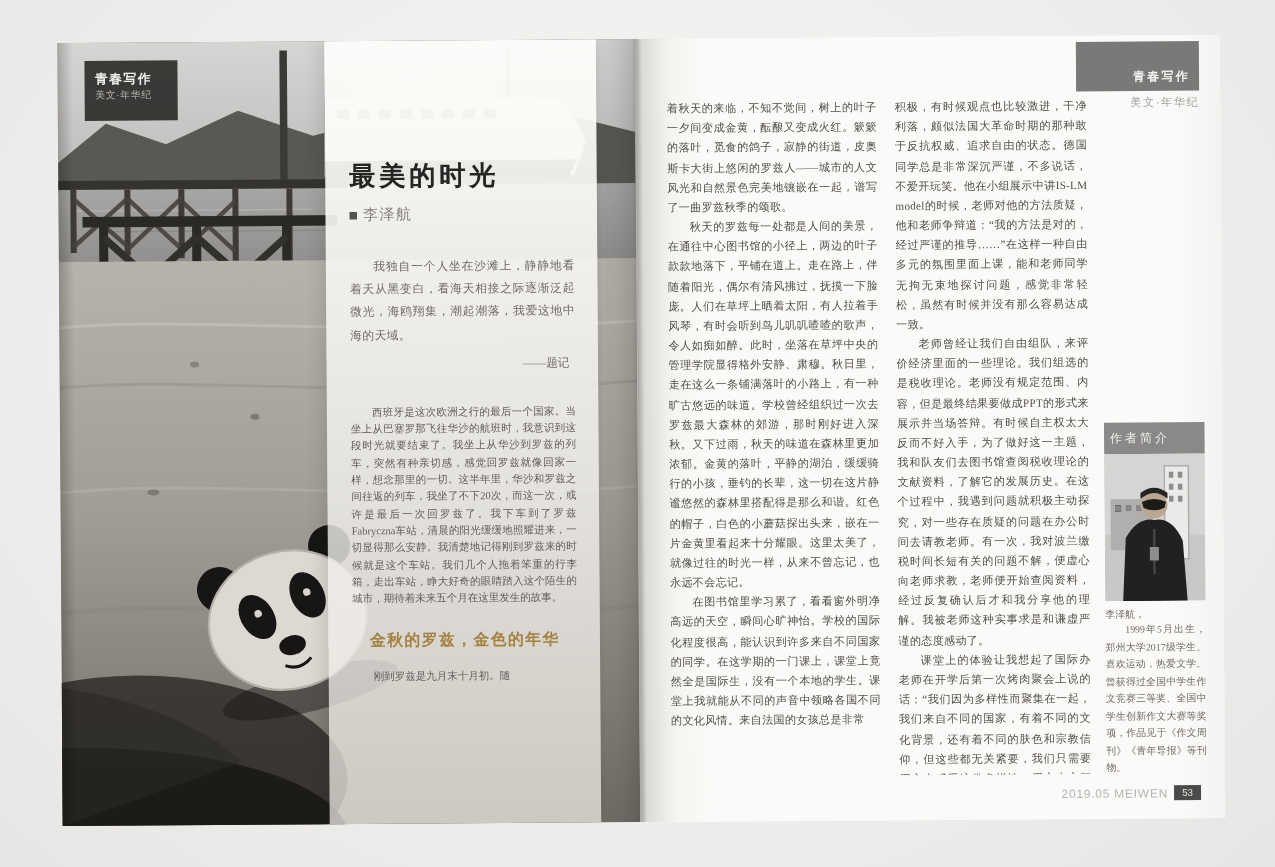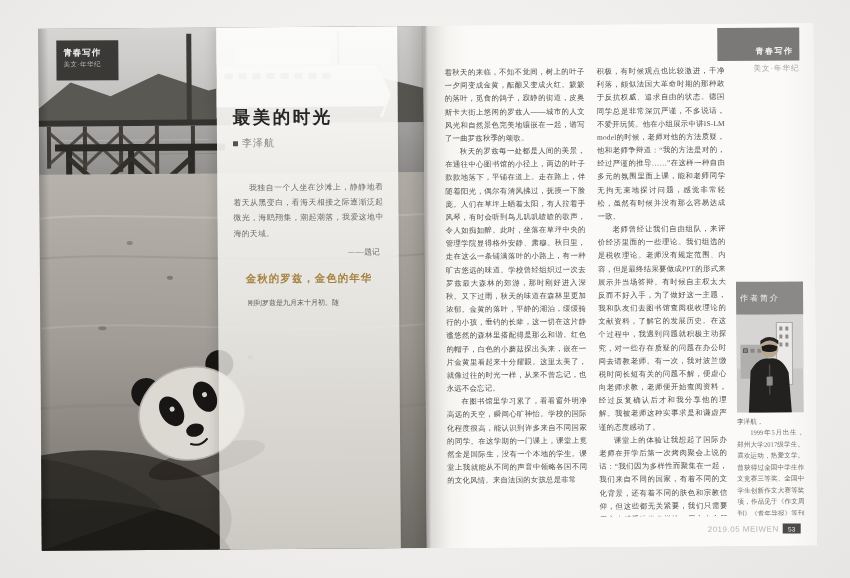--- a/index.html
+++ b/index.html
@@ -38,21 +38,21 @@
     padding:78px 15px 10px 16px; overflow:hidden;
     box-shadow:-5px 0 9px rgba(30,28,26,.10), 5px 0 9px rgba(30,28,26,.08);
   }
   .article-title {
     font-family:"Liberation Sans",sans-serif;
     font-size:17.5px; font-weight:bold; color:#262524; letter-spacing:2.5px;
   }
   .byline { margin-top:7px; display:flex; align-items:center; gap:4px; }
   .byline .sq { width:5px; height:5px; background:#55534f; display:inline-block; }
   .byline .nm { font-size:10px; color:#85827d; letter-spacing:1px; }
-  .epigraph { margin-top:30px; }
+  .epigraph { margin-top:20px; }
   .epigraph p.etext {
     font-size:7.8px; line-height:1.95; color:#6d6a65; text-align:justify; text-indent:2em; letter-spacing:.3px;
   }
   .epigraph p.eattr { font-size:7.8px; color:#6d6a65; text-align:right; margin-top:6px; padding-right:4px; }
   .panel p.bodytxt {
     margin-top:22px; font-size:7px; line-height:1.62; color:#605d58; text-align:justify; text-indent:2em;
   }
   .panel h2.gold {
     margin-top:14px; text-align:center;
     font-family:"Liberation Sans",sans-serif;
@@ -78,21 +78,21 @@
     display:flex; overflow:hidden;
   }
   .col { width:140px; overflow:hidden; }
   .col + .col { margin-left:12px; width:128px; }
   .col p {
     font-size:7.4px; line-height:1.78; color:#504e4a; text-align:justify; text-indent:2em; letter-spacing:.2px;
   }
   .col p.noindent { text-indent:0; }
   .sidebar { width:67px; margin-left:10px; margin-top:218px; }
   .sidebar .ph {
-    height:33px; background:#8b8987; color:#f1f0ee;
+    height:21px; background:#8b8987; color:#f1f0ee;
     font-family:"Liberation Sans",sans-serif; font-size:8px; letter-spacing:2px;
     display:flex; align-items:center; padding-left:4px;
   }
   .sidebar svg { display:block; }
   .sidebar .bio-name { margin-top:5px; font-size:6.6px; color:#6e6b66; }
   .sidebar .bio { font-size:6.6px; line-height:1.75; color:#6e6b66; text-align:justify; text-indent:2em; }
   .footer {
     position:absolute; right:16px; bottom:12px; display:flex; align-items:center; gap:4px;
     font-family:"Liberation Sans",sans-serif;
   }
@@ -229,20 +229,21 @@
     <div class="panel">
       <h1 class="article-title">最美的时光</h1>
       <div class="byline">
         <span class="sq"></span>
         <span class="nm">李泽航</span>
       </div>
       <div class="epigraph">
         <p class="etext">我独自一个人坐在沙滩上，静静地看着天从黑变白，看海天相接之际逐渐泛起微光，海鸥翔集，潮起潮落，我爱这地中海的天域。</p>
         <p class="eattr">——题记</p>
       </div>
+      <p class="bodytxt">西班牙是这次欧洲之行的最后一个国家。当坐上从巴塞罗那飞往华沙的航班时，我意识到这段时光就要结束了。我坐上从华沙到罗兹的列车，突然有种亲切感，感觉回罗兹就像回家一样，想念那里的一切。这半年里，华沙和罗兹之间往返的列车，我坐了不下20次，而这一次，或许是最后一次回罗兹了。我下车到了罗兹Fabryczna车站，清晨的阳光缓缓地照耀进来，一切显得那么安静。我清楚地记得刚到罗兹来的时候就是这个车站。我们几个人拖着笨重的行李箱，走出车站，睁大好奇的眼睛踏入这个陌生的城市，期待着未来五个月在这里发生的故事。</p>
       <h2 class="gold">金秋的罗兹，金色的年华</h2>
       <p class="cont">刚到罗兹是九月末十月初。随</p>
     </div>
 
     <div class="edge-left"></div>
   </div>
 
   <div class="page-right">
 
     <div class="tag-right">

